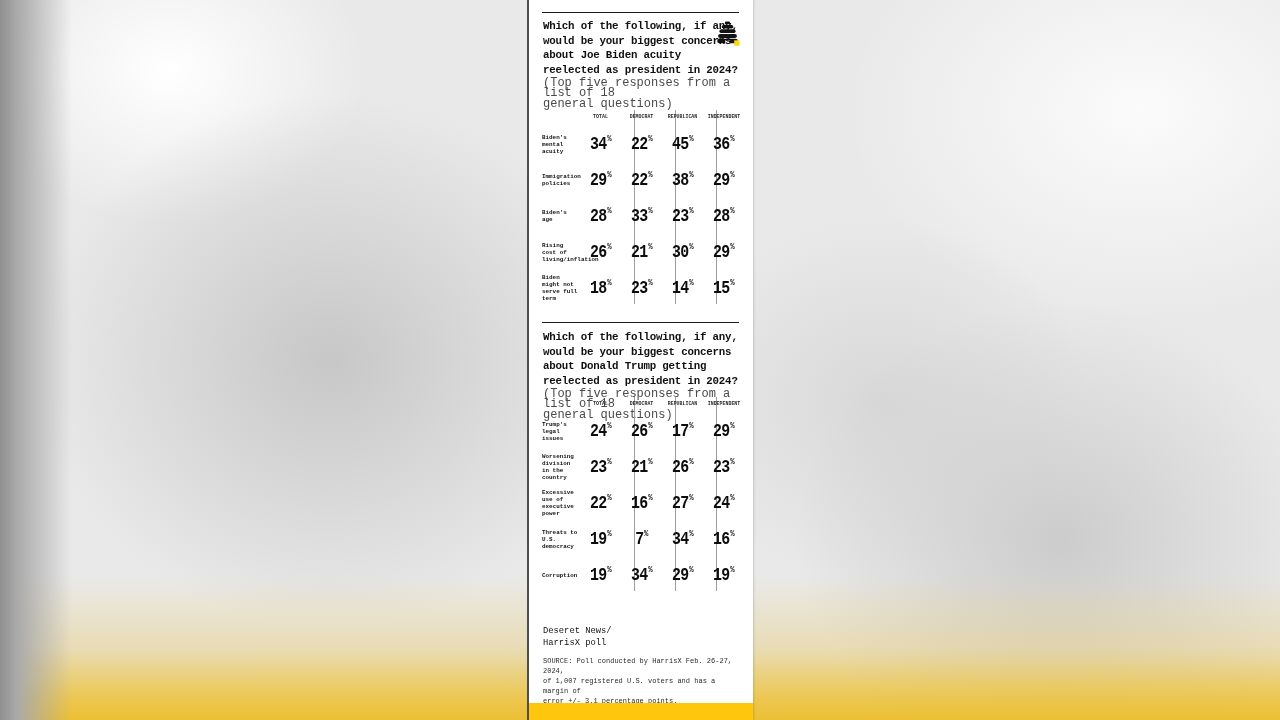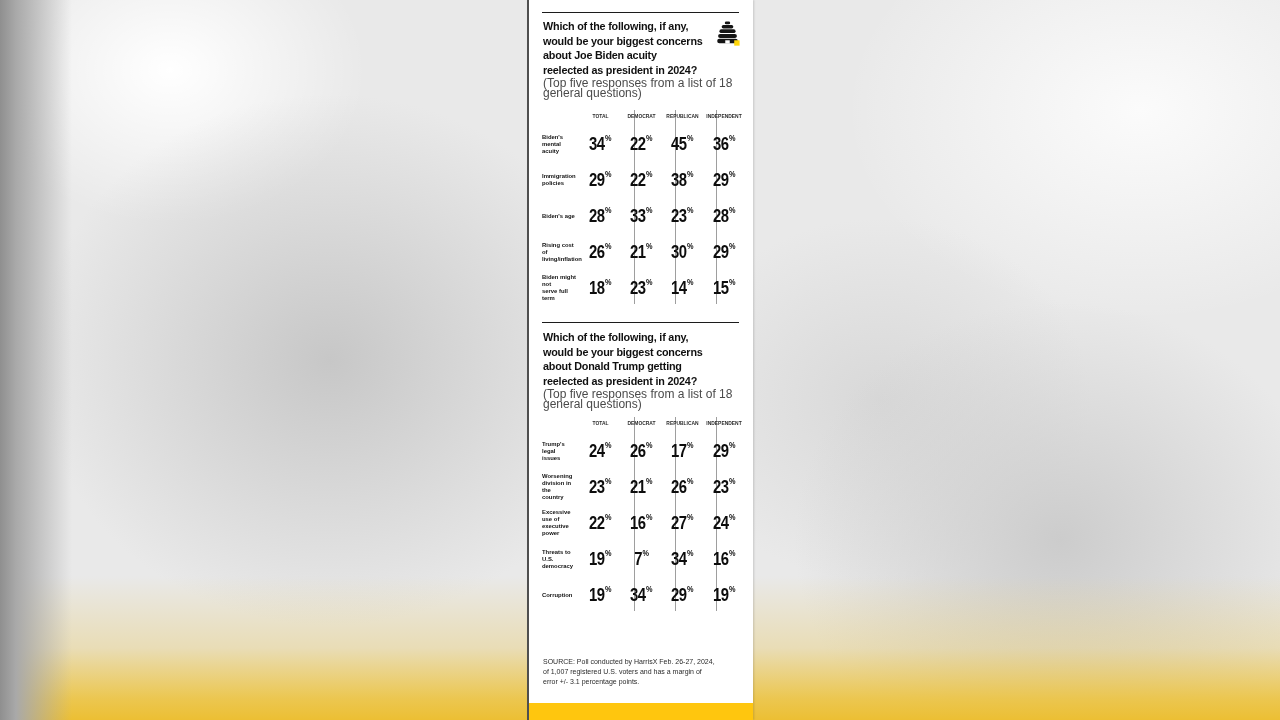--- a/index.html
+++ b/index.html
@@ -1,18 +1,18 @@
 <!DOCTYPE html>
 <html><head>
 <meta charset="utf-8">
 <style>
   html,body{margin:0;padding:0;background:#222;}
   .stage{
     position:relative;width:1280px;height:720px;overflow:hidden;
-    font-family:Liberation Sans, sans-serif;
+    font-family:Liberation Mono, monospace;
     background-color:#e9e9e9;
     background-image:
       linear-gradient(90deg,#8f8f8f 0px,#a9a9a9 16px,rgba(210,210,210,0) 72px),
       linear-gradient(180deg,rgba(0,0,0,0) 0%,rgba(0,0,0,0) 80%,rgba(233,206,120,0.45) 90%,rgba(236,195,64,0.9) 97%,#ecbf33 100%),
       radial-gradient(420px 380px at 330px 360px,#c7c7c7 0%,rgba(199,199,199,0) 70%),
       radial-gradient(380px 340px at 1060px 540px,#cccccc 0%,rgba(204,204,204,0) 70%),
       radial-gradient(300px 260px at 880px 400px,#d8d8d8 0%,rgba(216,216,216,0) 70%),
       radial-gradient(280px 220px at 170px 70px,#ffffff 0%,rgba(255,255,255,0) 70%),
       radial-gradient(420px 300px at 1140px 110px,#fbfbfb 0%,rgba(251,251,251,0) 70%);
   }
@@ -190,21 +190,21 @@
       <div>Which of the following, if any,</div>
       <div>would be your biggest concerns</div>
       <div>about Donald Trump getting</div>
       <div>reelected as president in 2024?</div>
     </div>
     <div class="subtitle" style="top:389px">
       <div>(Top five responses from a list of 18</div>
       <div>general questions)</div>
     </div>
 
-    <div class="ptable" style="top:417px">
+    <div class="ptable" style="top:397px">
       <div class="vline vl1"></div>
       <div class="vline vl2"></div>
       <div class="vline vl3"></div>
 
       <div class="colh"></div>
       <div class="colh">TOTAL</div>
       <div class="colh">DEMOCRAT</div>
       <div class="colh">REPUBLICAN</div>
       <div class="colh">INDEPENDENT</div>
 
@@ -292,20 +292,24 @@
           <span class="cond"><span>34</span><sup>%</sup></span>
         </div>
       <div class="val">
           <span class="cond"><span>29</span><sup>%</sup></span>
         </div>
       <div class="val">
           <span class="cond"><span>19</span><sup>%</sup></span>
         </div>
     </div>
 
+    <div class="brandline" style="top:626px">
+      <div>Deseret News/</div>
+      <div>HarrisX poll</div>
+    </div>
     <div class="source" style="top:657px">
       <div>SOURCE: Poll conducted by HarrisX Feb. 26-27, 2024,</div>
       <div>of 1,007 registered U.S. voters and has a margin of</div>
       <div>error +/- 3.1 percentage points.</div>
     </div>
     <div class="ybar"></div>
   </div>
 </div>
 
 </body></html>

